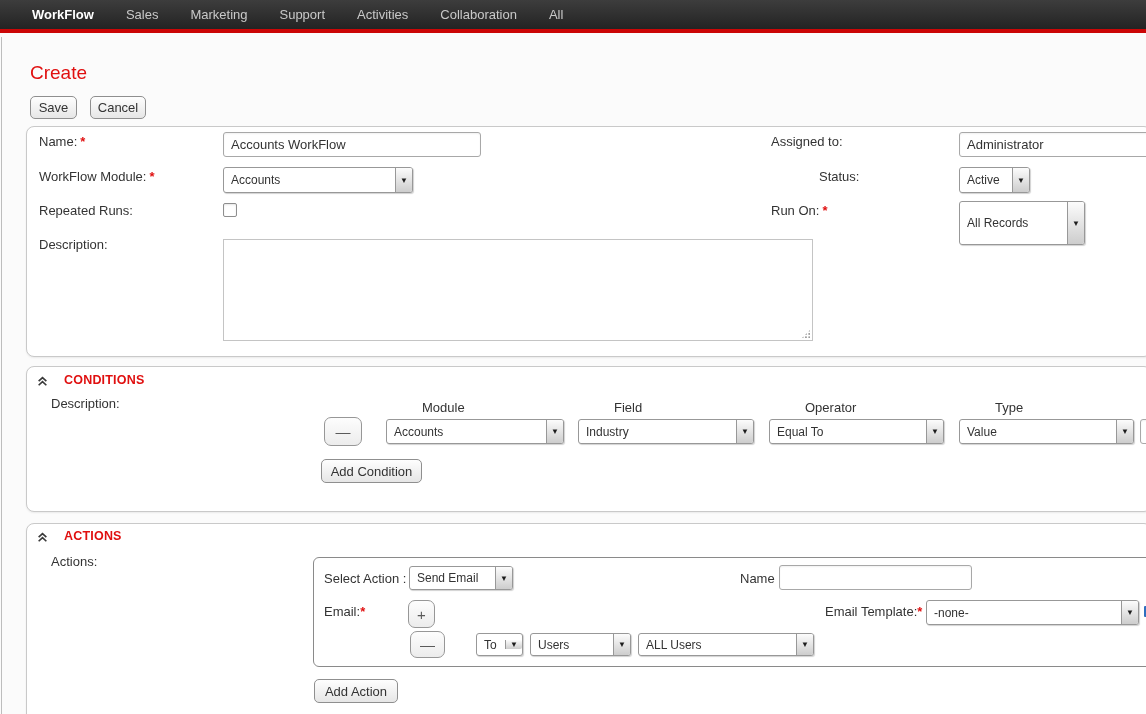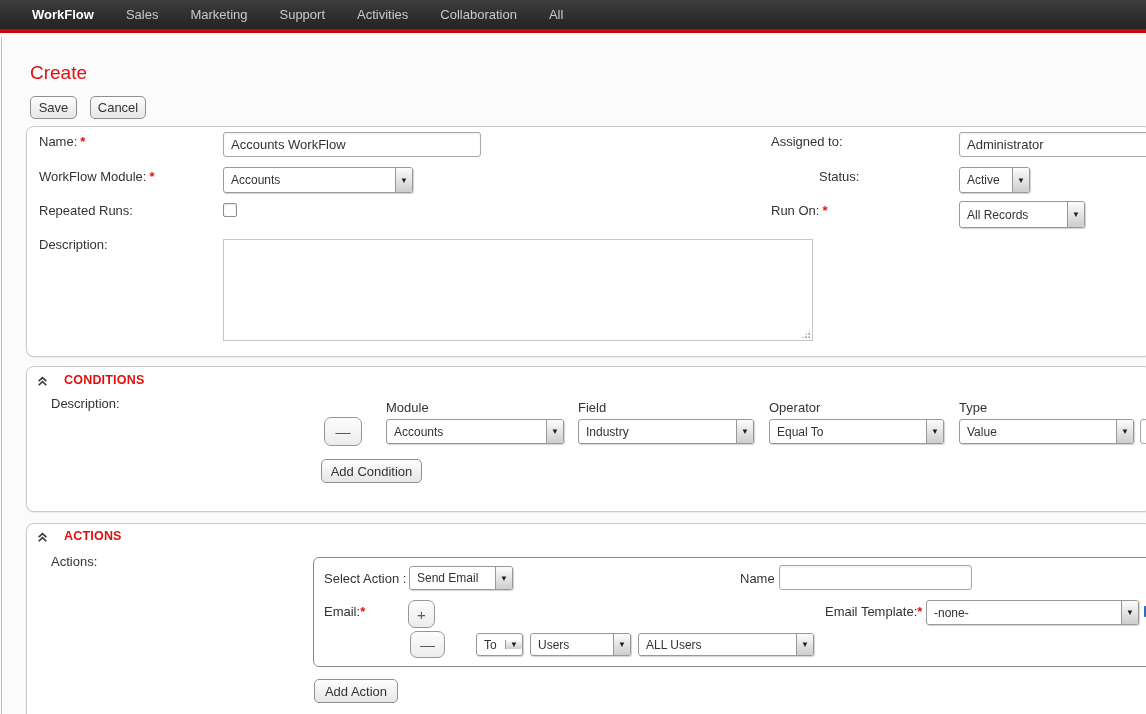--- a/index.html
+++ b/index.html
@@ -76,21 +76,21 @@
     resize:none; outline:none;
   }
   .grip {
     position:absolute; width:10px; height:10px;
     background-image:radial-gradient(circle, #9a9a9a 30%, transparent 32%);
     background-size:3.3px 3.3px;
     clip-path:polygon(100% 0, 100% 100%, 0 100%);
   }
   .sec-hd { position:absolute; display:flex; align-items:flex-end; gap:16px; }
   .sec-title { color:#e01010; font-weight:bold; font-size:12.5px; letter-spacing:0.2px; }
-  .col-hd { position:absolute; font-size:13px; color:#333; white-space:nowrap; }
+  .col-hd { position:absolute; font-size:13px; color:#333; white-space:nowrap;margin-left:36px; }
   .panel {
     position:absolute; background:#fff;
     border:1px solid #8a8a8a; border-radius:6px;
   }
   .link-frag { position:absolute; width:4px; height:11px; background:#2f6fbf; border-radius:1px; }
 </style>
 </head>
 <body>
 
 <div class="nav">
@@ -135,21 +135,21 @@
         <span>▼</span>
       </span>
   </div>
 
   <div class="lbl" style="left:12px; top:76px;">Repeated Runs:</div>
   <div class="chk" style="left:196px; top:76px;"></div>
 
   <div class="lbl" style="left:744px; top:76px;">
     <span>Run On:</span><span class="req">*</span>
   </div>
-  <div class="sel" style="left:932px; top:74px; width:126px; height:27px;">
+  <div class="sel" style="left:932px; top:74px; width:126px; height:44px;">
     <span class="sel-text">All Records</span>
     <span class="sel-btn">
         <span>▼</span>
       </span>
   </div>
 
   <div class="lbl" style="left:12px; top:110px;">Description:</div>
   <textarea class="txa" style="left: 196px; top: 112px; width: 590px; height: 102px;"></textarea>
   <div class="grip" style="left:774px; top:202px;"></div>
 </div>

